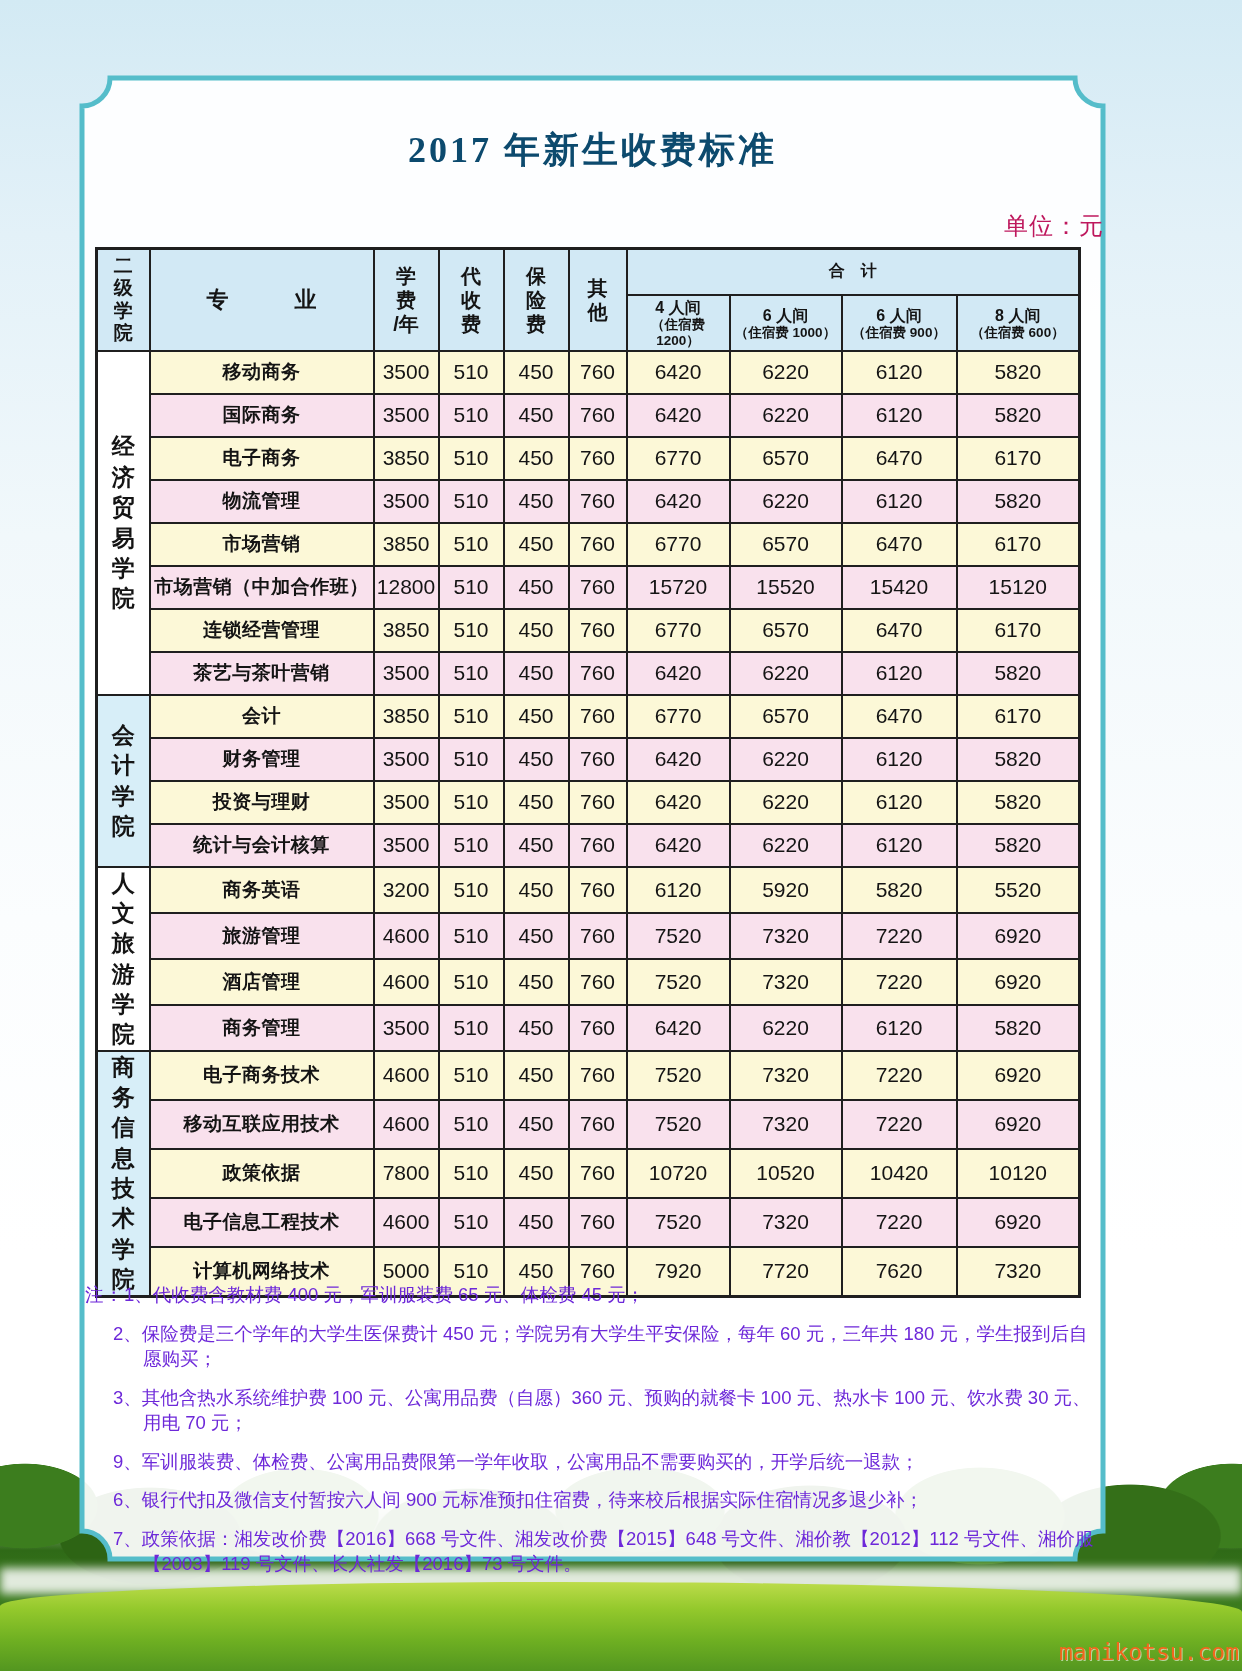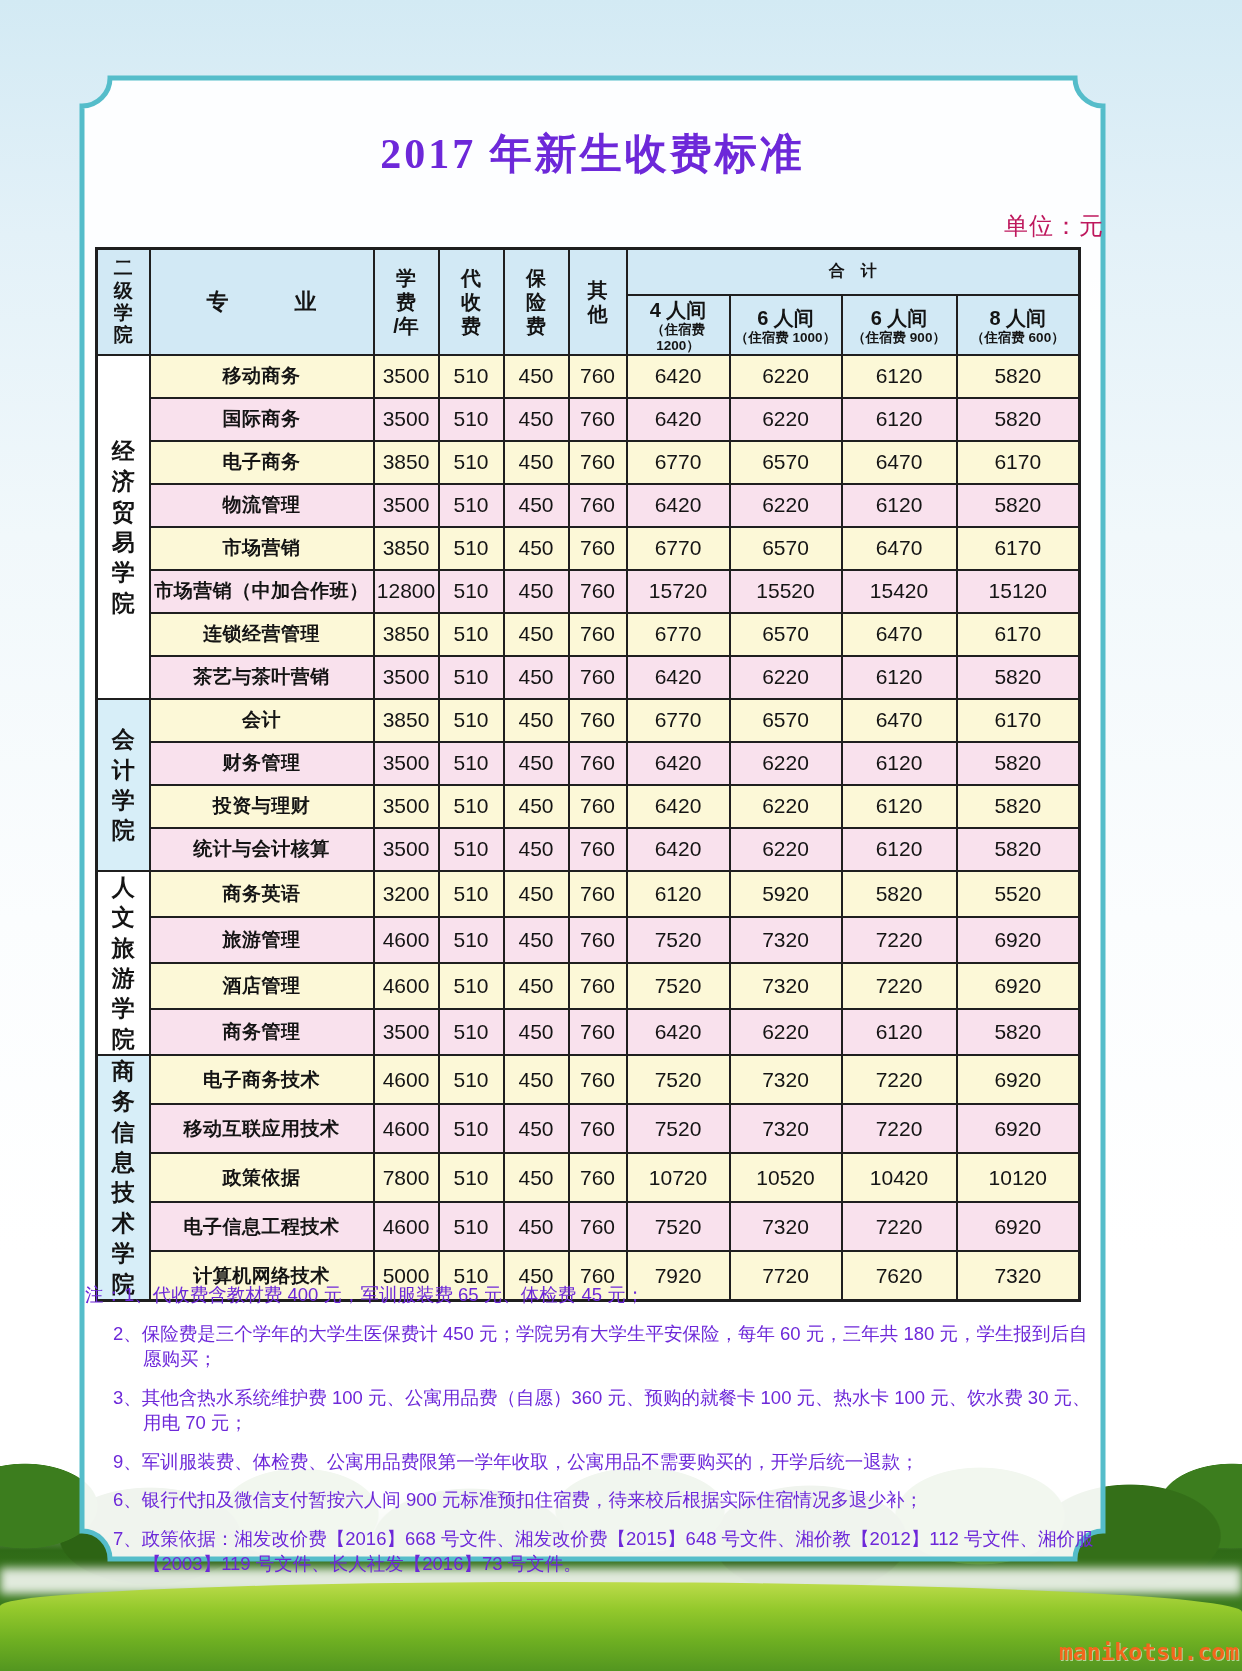--- a/index.html
+++ b/index.html
@@ -32,21 +32,21 @@
     background:linear-gradient(180deg,#bcdc4b 0%,#94c92c 30%,#6fb022 65%,#539620 100%);
     border-radius:45% 55% 0 0 / 24px 30px 0 0;
   }
   
   .card-svg{position:absolute;left:0;top:0;z-index:3;}
   
   .content{position:absolute;left:0;top:0;width:1242px;height:1671px;z-index:5;}
   .page-title{
     position:absolute;left:82px;top:126px;width:1021px;text-align:center;
     font-family:"Liberation Serif","DejaVu Serif",serif;
-    font-size:42px;font-weight:bold;color:#6d28d9;letter-spacing:3px;
+    font-size:36px;font-weight:bold;color:#0c4a6e;letter-spacing:3px;
   }
   .unit-label{
     position:absolute;top:210px;right:138px;
     font-size:24px;color:#be185d;letter-spacing:1px;
   }
   
   table.fee{
     position:absolute;left:95px;top:247px;width:983px;
     border-collapse:collapse;table-layout:fixed;
     border:3px solid #1f1f1f;
@@ -55,21 +55,21 @@
     border:2px solid #1f1f1f;padding:0;text-align:center;vertical-align:middle;
     color:#141414;overflow:hidden;
   }
   table.fee thead th{background:#d2e9f5;font-weight:600;}
   tr.hrow1{height:46px;}
   tr.hrow2{height:56px;}
   .th-college{white-space:pre-line;font-size:19px;line-height:1.18;letter-spacing:0;}
   .th-major{font-size:22px;}
   .th-vert{white-space:pre-line;font-size:20px;line-height:1.2;}
   .th-total{font-size:16px;}
-  .room-name{display:block;font-size:20px;line-height:1.15;margin-top:3px;}
+  .room-name{display:block;font-size:16px;line-height:1.15;margin-top:3px;}
   .room-sub{display:block;font-size:13.5px;font-weight:600;line-height:1.2;}
   table.fee tbody tr{height:43px;}
   tr.yellow td{background:#fcf8d7;}
   tr.pink td{background:#f9e1ed;}
   td.college{
     background:#ffffff !important;
     white-space:pre-line;font-size:23px;font-weight:bold;line-height:1.32;
     letter-spacing:0;
   }
   td.college.blue{background:#d7eef8 !important;}
@@ -80,21 +80,21 @@
     position:absolute;left:85px;top:1282px;width:1012px;
     font-size:18.5px;color:#6d28d9;line-height:1.38;
   }
   .note{margin:0 0 13px 0;padding-left:63px;text-indent:-63px;}
   .note .n-prefix{letter-spacing:1px;}
   .note.no-prefix{margin-left:28px;padding-left:30px;text-indent:-30px;}
   
   .watermark{
     position:absolute;right:3px;bottom:6px;z-index:6;
     font-family:"DejaVu Sans Mono","Liberation Mono",monospace;
-    font-size:23px;font-weight:bold;color:#f2671d;
+    font-size:23px;font-weight:normal;color:#f2671d;
     text-shadow:1px 1px 0 rgba(255,255,255,.55);
   }
 </style>
 </head>
 <body>
 
 <div class="trees"></div>
 <div class="horizon-glow"></div>
 
 <svg class="card-svg" width="1242" height="1671" viewBox="0 0 1242 1671" aria-hidden="true">

